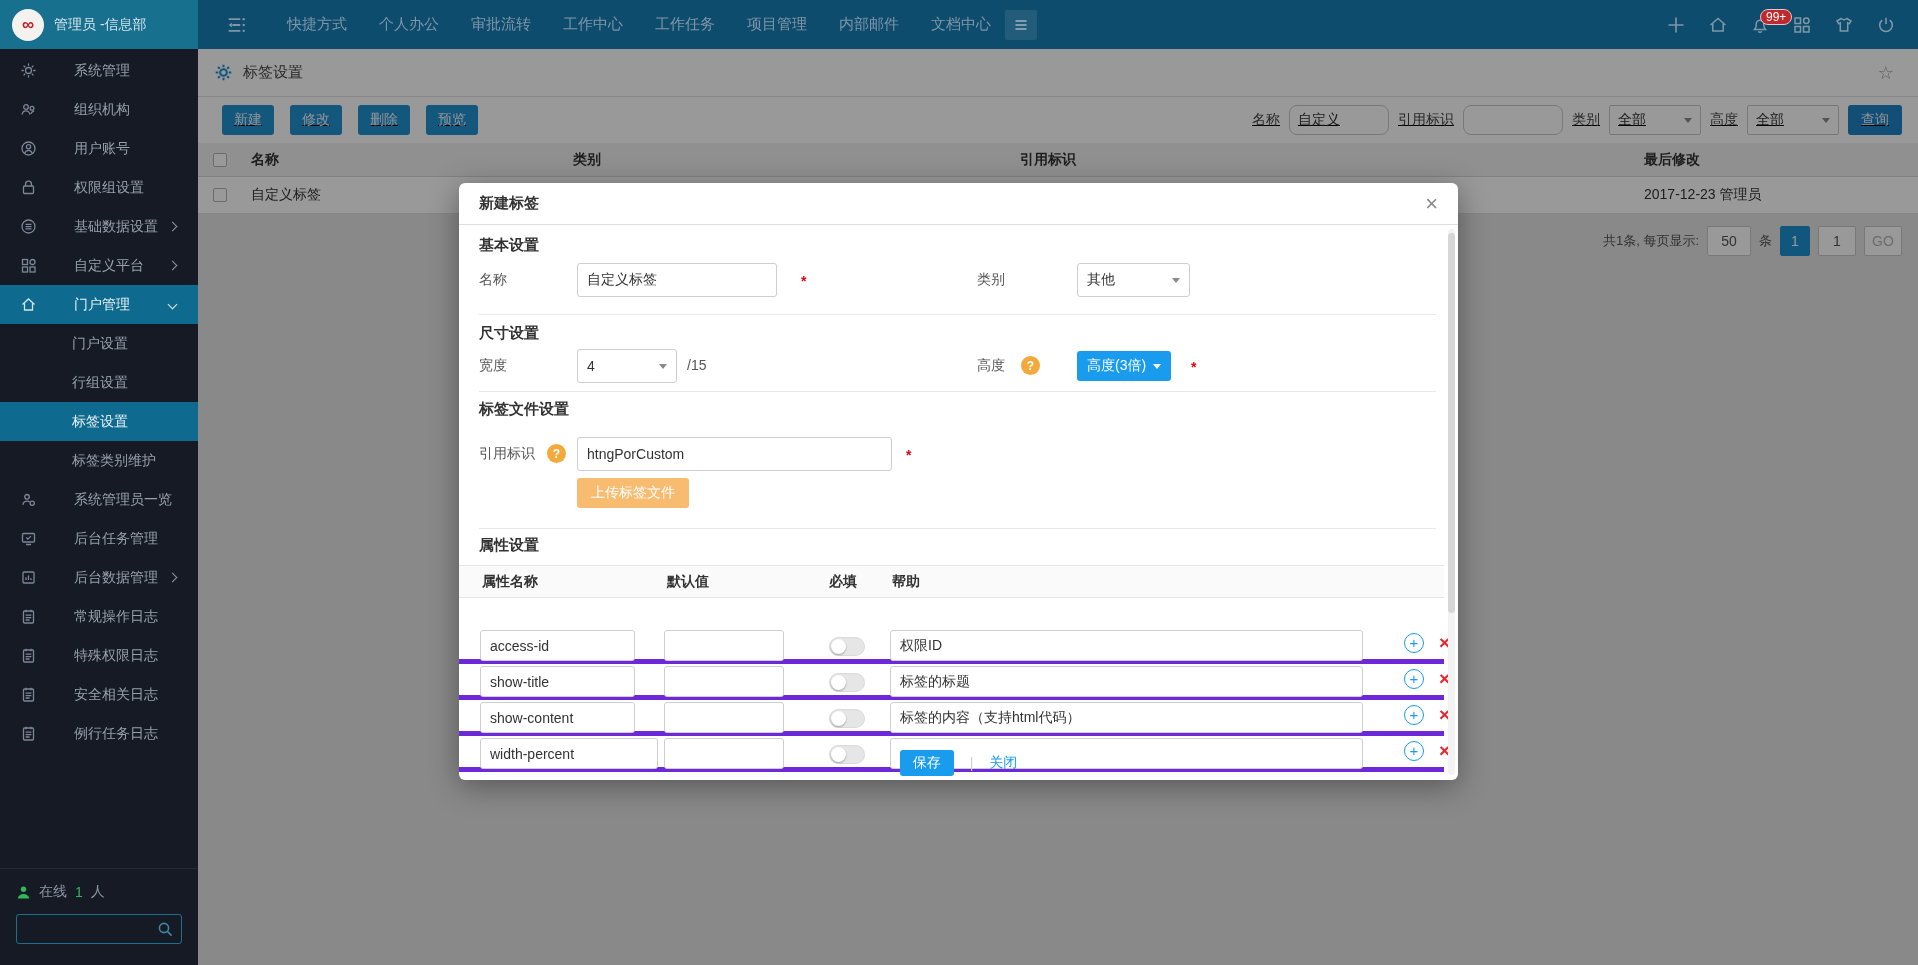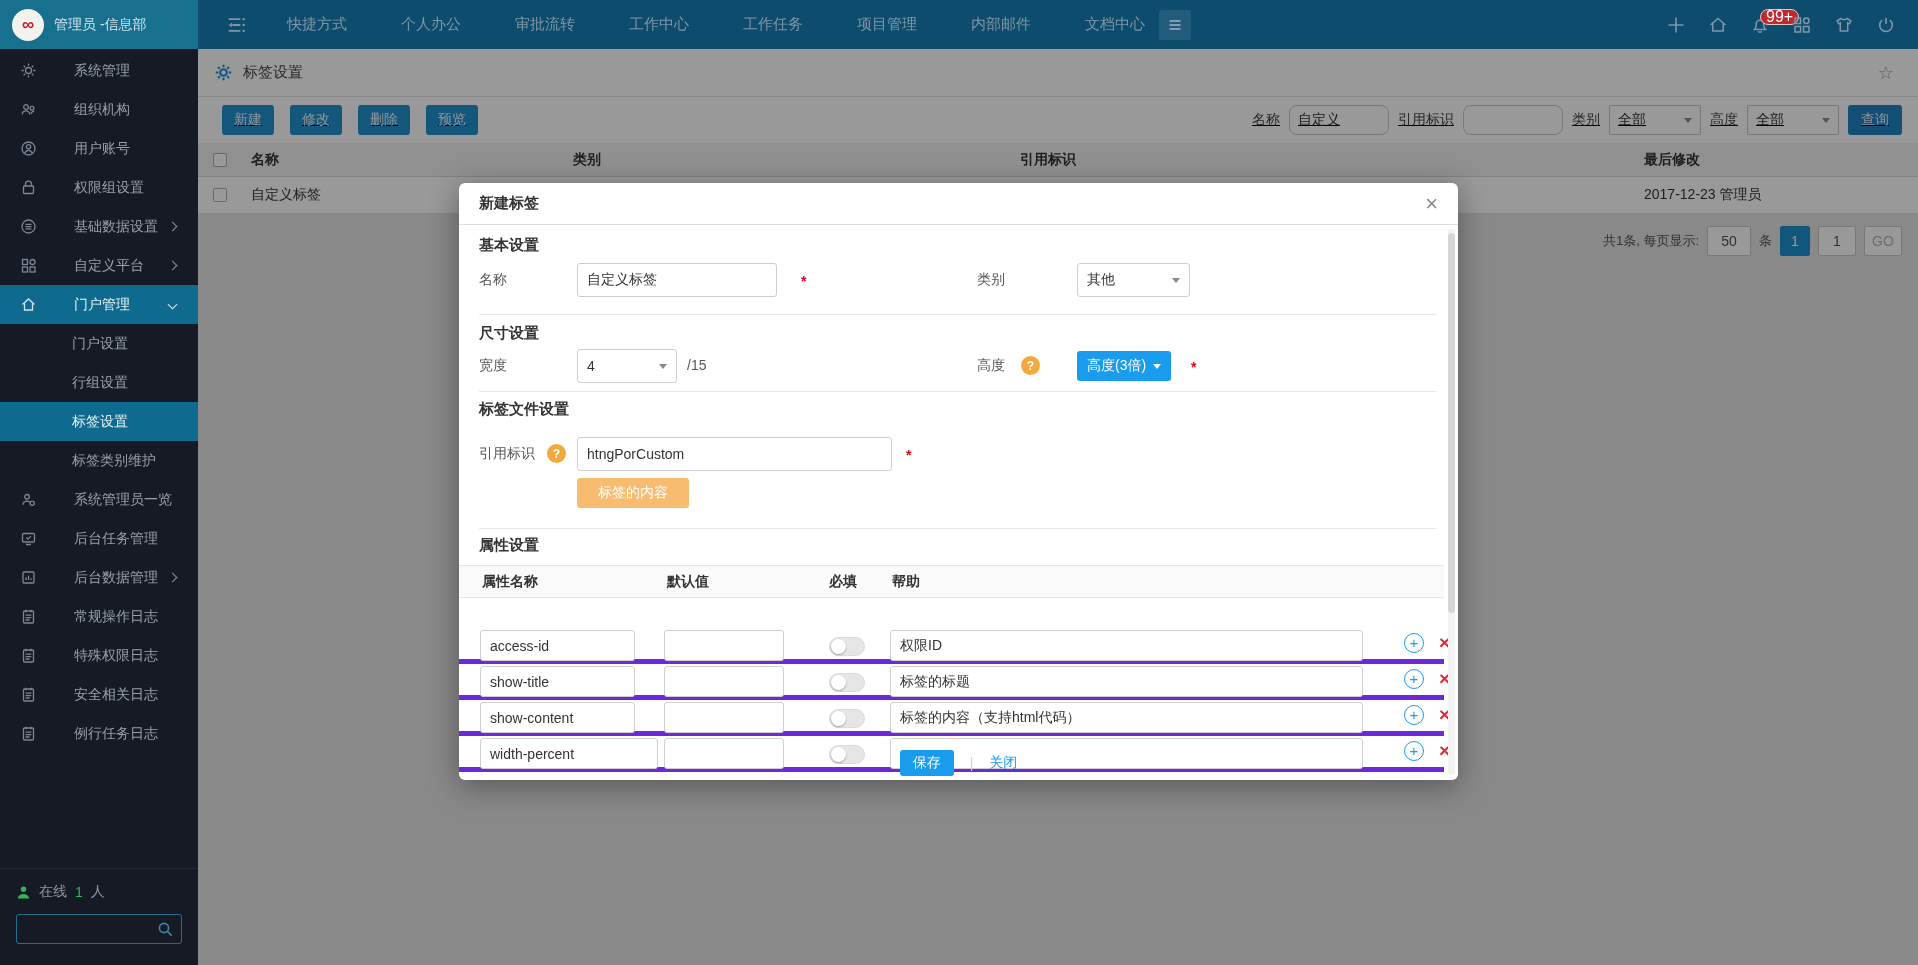--- a/index.html
+++ b/index.html
@@ -26,27 +26,27 @@
   .side-bottom { position:absolute; left:0; right:0; bottom:0; height:97px; border-top:1px solid #242b38; padding:14px 16px 0 16px; }
   .online { display:flex; align-items:center; color:#8d96a3; font-size:14px; gap:8px; }
   .online .cnt { color:#35b558; }
   .side-search { margin-top:13px; height:30px; border:1px solid #1d6f92; border-radius:3px; position:relative; background:transparent; }
   .side-search input { width:100%; height:100%; background:transparent; border:0; outline:none; color:#cfe0e8; padding:0 30px 0 10px; font-size:13px; }
   .side-search .sic { position:absolute; right:7px; top:6px; width:17px; height:17px; color:#3f87a5; }
 
   
   .topbar { position:absolute; left:198px; right:0; top:0; height:49px; background:#0e4c6d; display:flex; align-items:center; z-index:6; }
   .collapse { margin-left:27px; width:22px; height:22px; color:#7e96a8; cursor:pointer; flex:0 0 22px; }
-  .tabs { display:flex; margin-left:40px; gap:54px; }
+  .tabs { display:flex; margin-left:40px; gap:32px; }
   .tab { color:#7e96a8; font-size:15px; cursor:pointer; white-space:nowrap; }
   .morebox { margin-left:14px; width:32px; height:30px; background:rgba(255,255,255,.09); border-radius:2px;
     display:flex; align-items:center; justify-content:center; color:#9fb4c2; cursor:pointer; }
   .top-right { margin-left:auto; margin-right:22px; display:flex; align-items:center; gap:22px; }
   .tri { width:20px; height:20px; color:#7f97a8; cursor:pointer; position:relative; }
-  .badge { position:absolute; top:-6px; left:10px; background:#c1272d; color:#fff; font-size:16px; line-height:14px;
+  .badge { position:absolute; top:-6px; left:10px; background:#c1272d; color:#fff; font-size:12px; line-height:14px;
     padding:0 5px; border-radius:8px; border:1px solid #e0c7c9; white-space:nowrap; }
 
   
   .content { position:absolute; left:198px; top:49px; right:0; bottom:0; background:#e4e4e4; z-index:1; }
   .titlebar { height:48px; background:#fff; display:flex; align-items:center; padding:0 24px 0 16px; border-bottom:1px solid #e2e2e2; }
   .titlebar .gear { width:19px; height:19px; color:#1e8fd2; }
   .page-title { margin-left:10px; font-size:15px; color:#444; }
   .fav { margin-left:auto; color:#9a9a9a; font-size:18px; cursor:pointer; }
   .toolbar { height:46px; background:#fff; display:flex; align-items:center; padding:0 16px 0 24px;text-decoration:underline; }
   .tbtn { height:30px; padding:0 12px; margin-right:16px; background:#2191d0; color:#eaf4fb; border:0; border-radius:3px;
@@ -409,21 +409,21 @@
     </div>
     <div class="m-hr" style="top:208px"></div>
 
     <div class="sec-h" style="top:217px">标签文件设置</div>
     <div class="m-row" style="top:254px">
       <span class="m-label" style="left:20px">引用标识</span>
       <span class="helpq" style="left:88px">?</span>
       <input class="inp" style="left: 118px; width: 315px;" value="htngPorCustom">
       <span class="req" style="left:447px">*</span>
     </div>
-    <button class="orangebtn" style="top:295px">标签的内容</button>
+    <button class="orangebtn" style="top:295px">上传标签文件</button>
     <div class="m-hr" style="top:345px"></div>
 
     <div class="sec-h" style="top:353px">属性设置</div>
     <div class="a-head" style="top:382px">
       <span style="left:23px">属性名称</span>
       <span style="left:208px">默认值</span>
       <span style="left:370px">必填</span>
       <span style="left:433px">帮助</span>
     </div>
 

